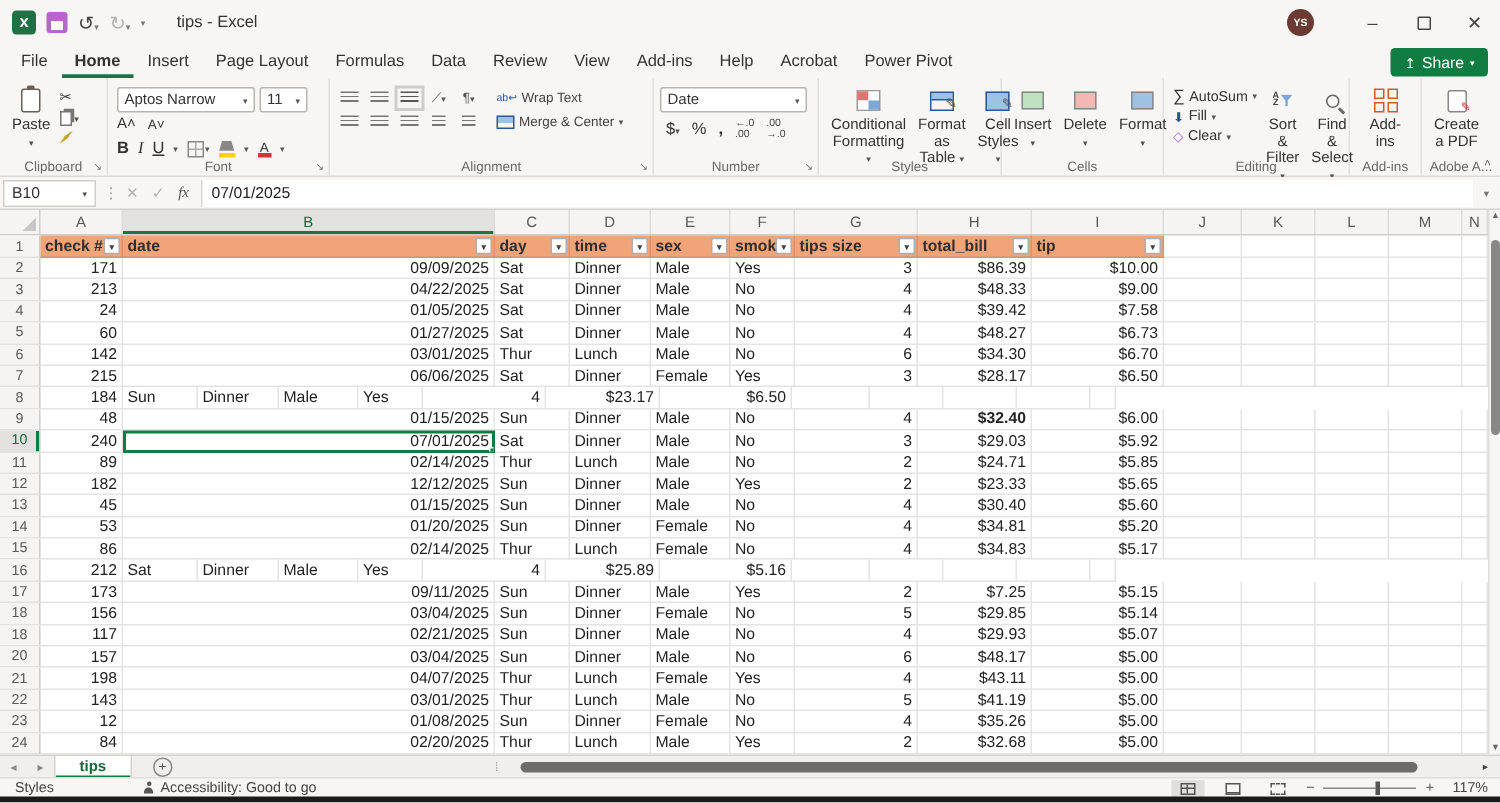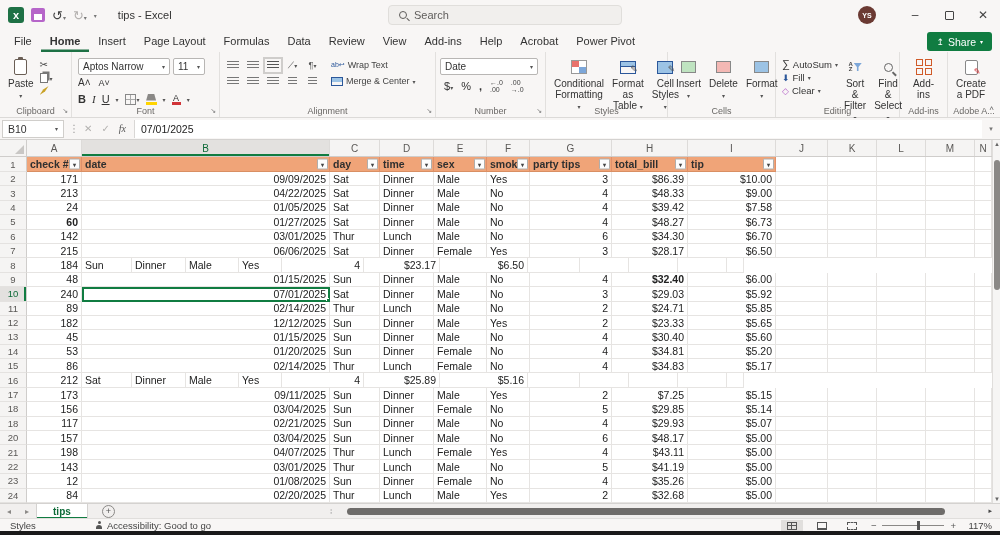--- a/index.html
+++ b/index.html
@@ -147,24 +147,20 @@
 
 <div class="titlebar">
   <div class="qat">
     <div class="xl-icon">x</div>
     <div class="save-icon"></div>
     <span class="undo">↺<span class="tiny-chev">▾</span></span>
     <span class="redo">↻<span class="tiny-chev">▾</span></span>
     <span class="tiny-chev">▾</span>
     <span class="doc-title">tips  -  Excel</span>
   </div>
-  <div class="searchbox">
-    <span class="lens"></span>
-    <span>Search</span>
-  </div>
   <div class="tb-right">
     <div class="avatar">YS</div>
     <div class="winbtn">–</div>
     <div class="winbtn">
         <span class="maxbox"></span>
       </div>
     <div class="winbtn">✕</div>
   </div>
 </div>
 
@@ -474,21 +470,21 @@
         </div>
         <div class="gcell hcell" style="width: 53px; flex: 0 0 53px;">
           <span style="overflow: hidden;">sex</span>
           <span class="filterbtn">▾</span>
         </div>
         <div class="gcell hcell" style="width: 43px; flex: 0 0 43px;">
           <span style="overflow: hidden;">smoker</span>
           <span class="filterbtn">▾</span>
         </div>
         <div class="gcell hcell" style="width: 82px; flex: 0 0 82px;">
-          <span style="overflow: hidden;">party tips</span>
+          <span style="overflow: hidden;">tips size</span>
           <span class="filterbtn">▾</span>
         </div>
         <div class="gcell hcell" style="width: 76px; flex: 0 0 76px;">
           <span style="overflow: hidden;">total_bill</span>
           <span class="filterbtn">▾</span>
         </div>
         <div class="gcell hcell" style="width: 88px; flex: 0 0 88px;">
           <span style="overflow: hidden;">tip</span>
           <span class="filterbtn">▾</span>
         </div>
@@ -544,21 +540,21 @@
         <div class="gcell" style="width: 76px; flex: 0 0 76px; justify-content: flex-end;">$39.42</div>
         <div class="gcell" style="width: 88px; flex: 0 0 88px; justify-content: flex-end;">$7.58</div>
         <div class="gcell" style="width: 52px; flex: 0 0 52px;"></div>
         <div class="gcell" style="width: 49px; flex: 0 0 49px;"></div>
         <div class="gcell" style="width: 49px; flex: 0 0 49px;"></div>
         <div class="gcell" style="width: 49px; flex: 0 0 49px;"></div>
         <div class="gcell" style="width: 17px; flex: 0 0 17px;"></div>
       </div>
       <div class="grow">
         <div class="rownum">5</div>
-        <div class="gcell" style="width: 55px; flex: 0 0 55px; justify-content: flex-end; font-weight: bold;">60</div>
+        <div class="gcell" style="width: 55px; flex: 0 0 55px; justify-content: flex-end;">60</div>
         <div class="gcell" style="width: 248px; flex: 0 0 248px; justify-content: flex-end;">01/27/2025</div>
         <div class="gcell" style="width: 50px; flex: 0 0 50px; justify-content: flex-start;">Sat</div>
         <div class="gcell" style="width: 54px; flex: 0 0 54px; justify-content: flex-start;">Dinner</div>
         <div class="gcell" style="width: 53px; flex: 0 0 53px; justify-content: flex-start;">Male</div>
         <div class="gcell" style="width: 43px; flex: 0 0 43px; justify-content: flex-start;">No</div>
         <div class="gcell" style="width: 82px; flex: 0 0 82px; justify-content: flex-end;">4</div>
         <div class="gcell" style="width: 76px; flex: 0 0 76px; justify-content: flex-end;">$48.27</div>
         <div class="gcell" style="width: 88px; flex: 0 0 88px; justify-content: flex-end;">$6.73</div>
         <div class="gcell" style="width: 52px; flex: 0 0 52px;"></div>
         <div class="gcell" style="width: 49px; flex: 0 0 49px;"></div>

